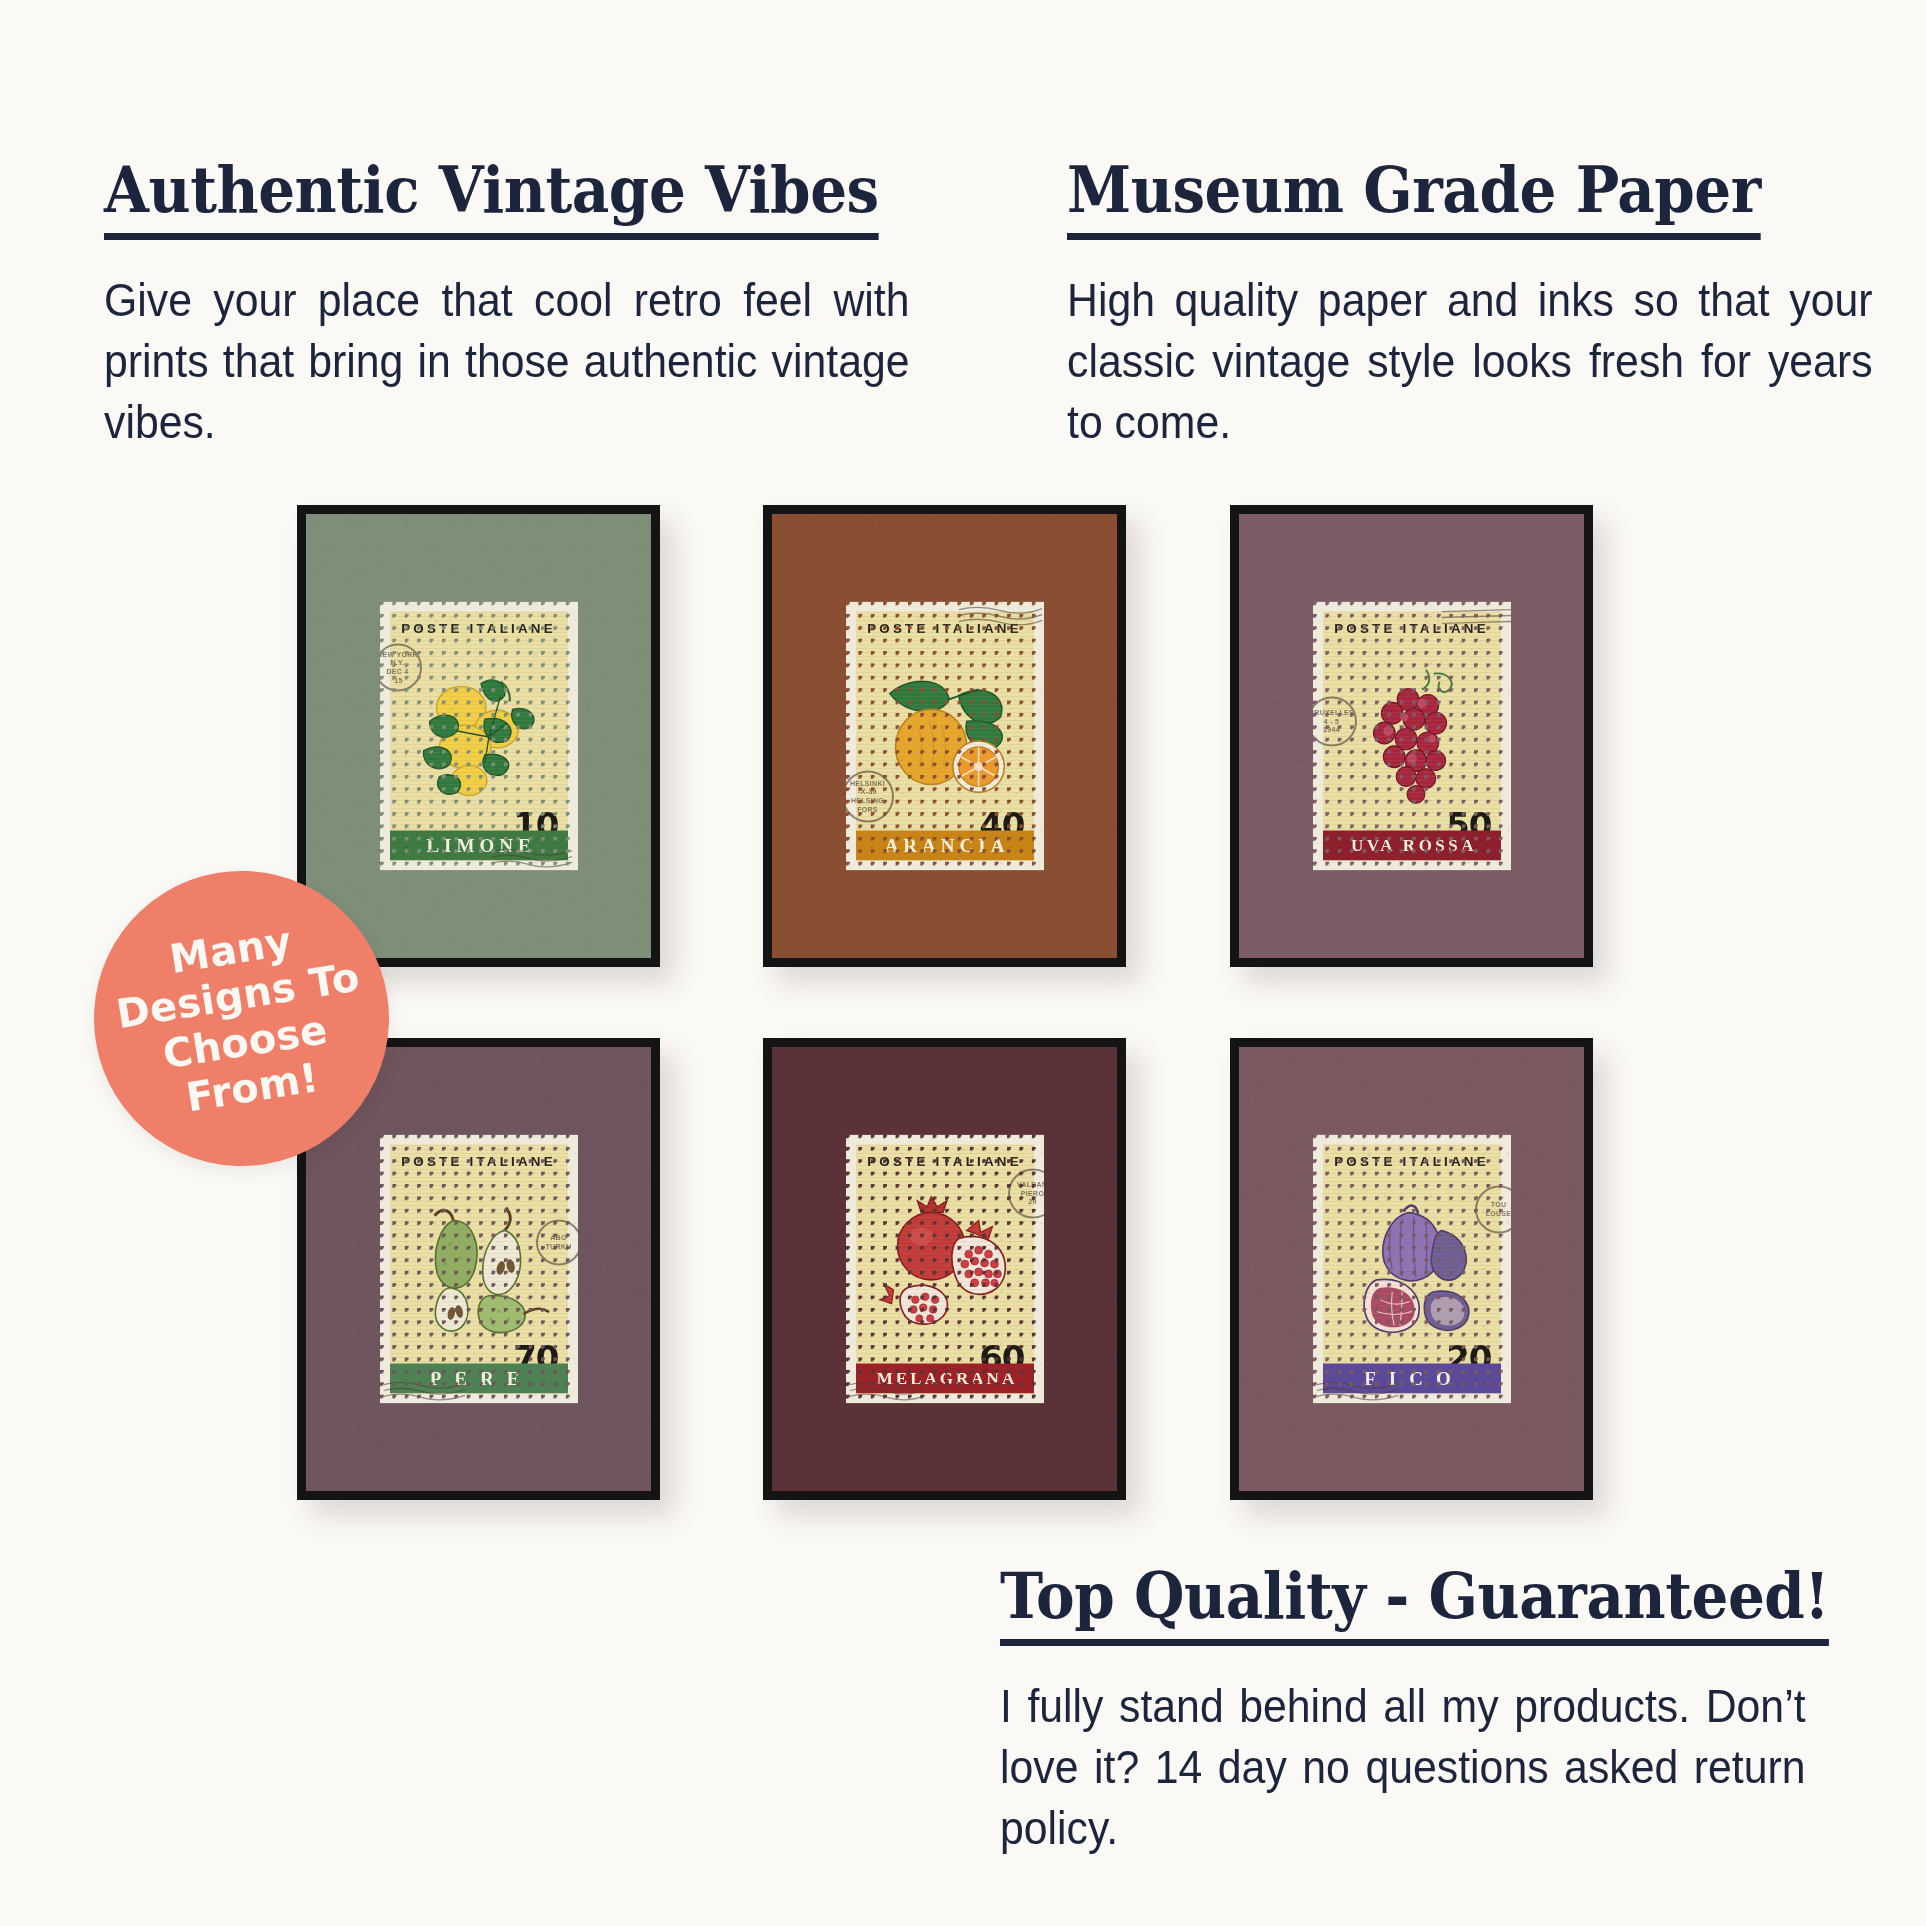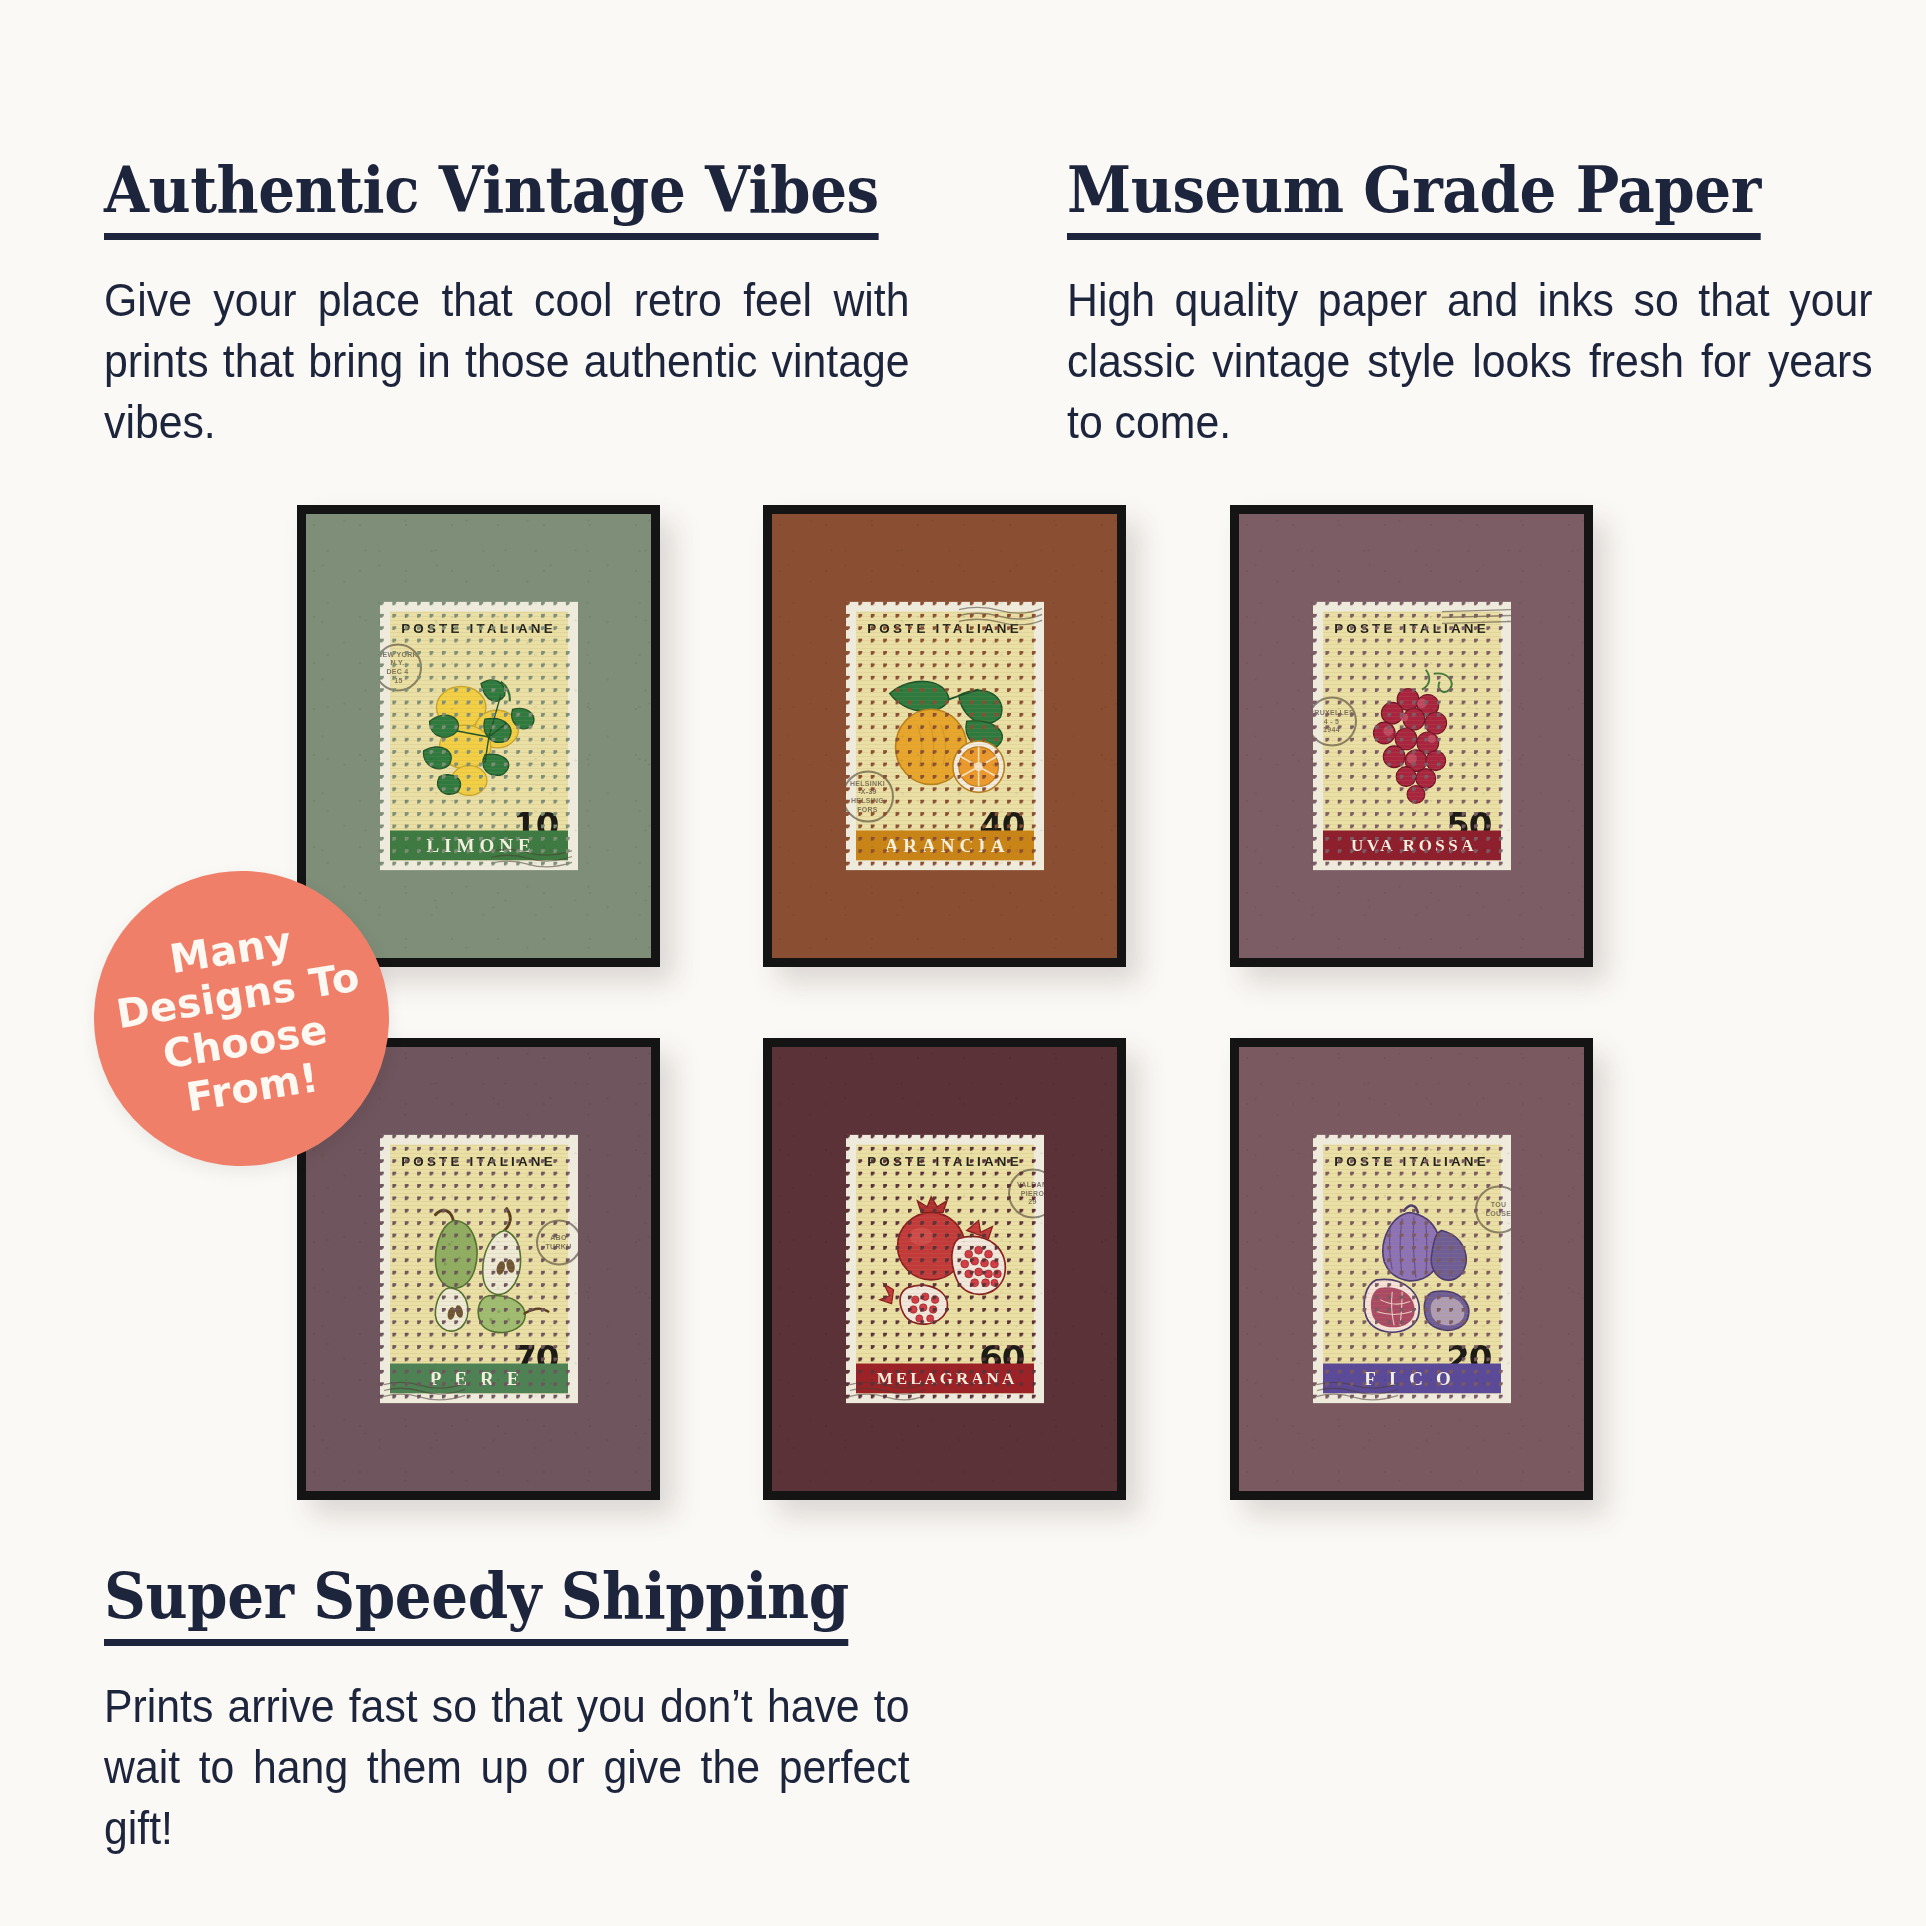--- a/index.html
+++ b/index.html
@@ -516,20 +516,20 @@
 
   <div class="badge">
     <div class="txt">
       <div>Many</div>
       <div>Designs To</div>
       <div>Choose</div>
       <div>From!</div>
     </div>
   </div>
 
-  <div class="feature last" id="feat-bl">
-    <h2>Super Speedy Shipping</h2>
-    <p>Prints arrive fast so that you don’t have to wait to hang them up or give the perfect gift!</p>
+
+  <div class="feature last" id="feat-br">
+    <h2>Top Quality - Guaranteed!</h2>
+    <p>I fully stand behind all my products. Don’t love it? 14 day no questions asked return policy.</p>
   </div>
 
-
 </div>
 
 
 </body></html>

